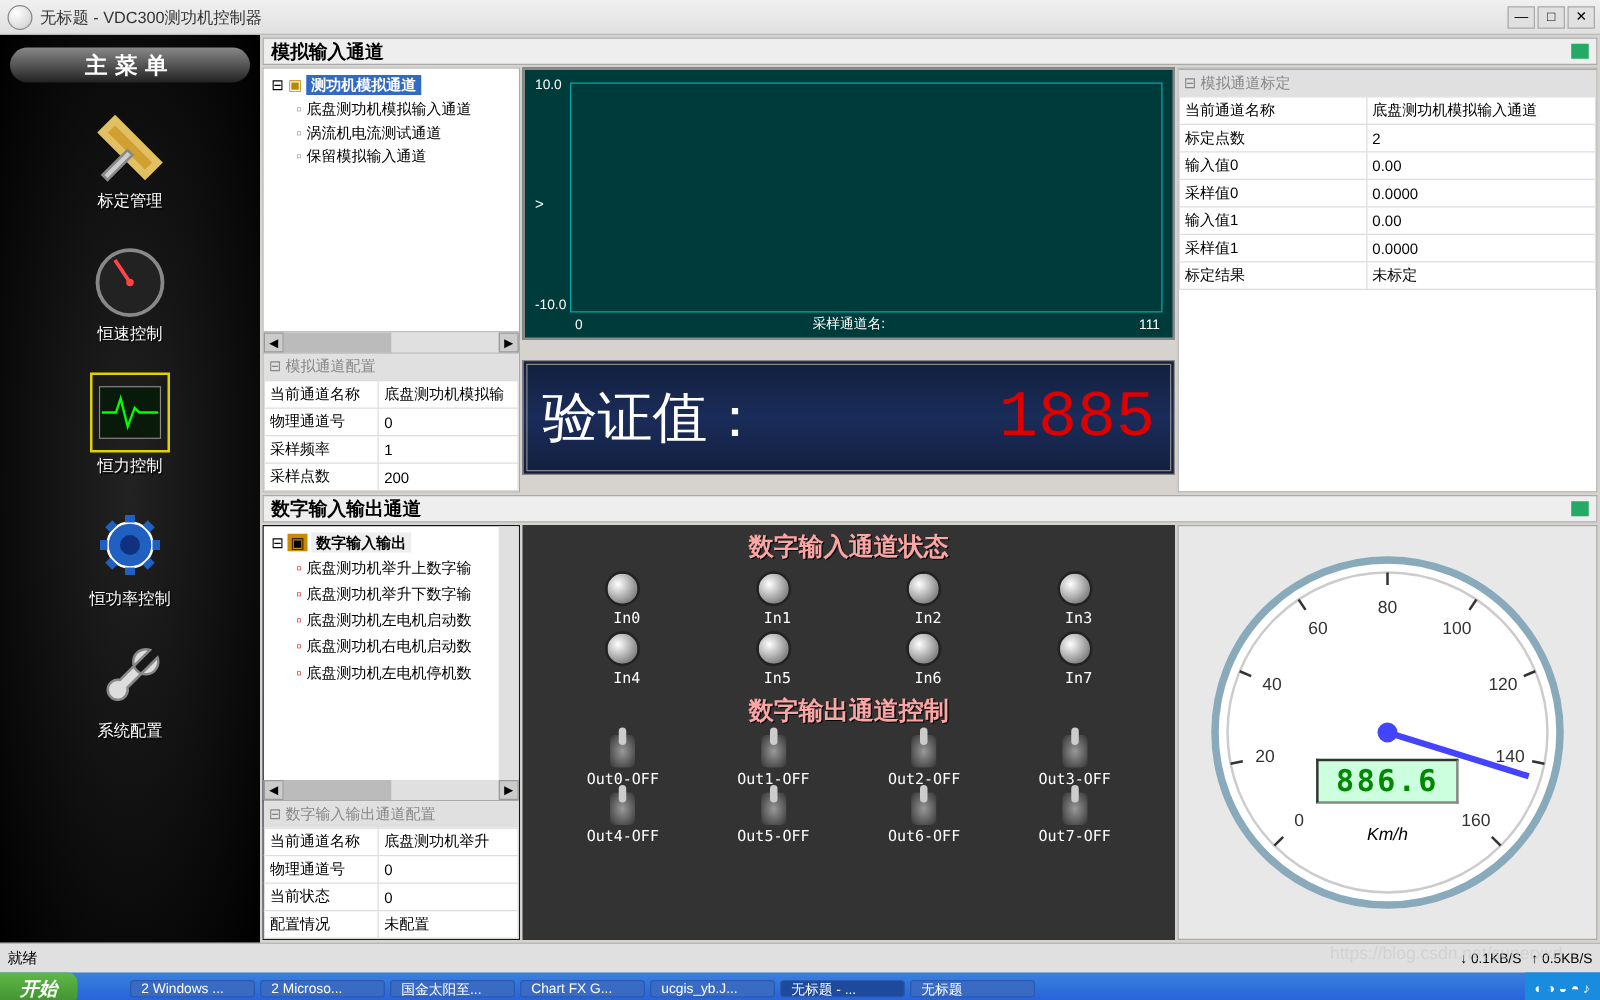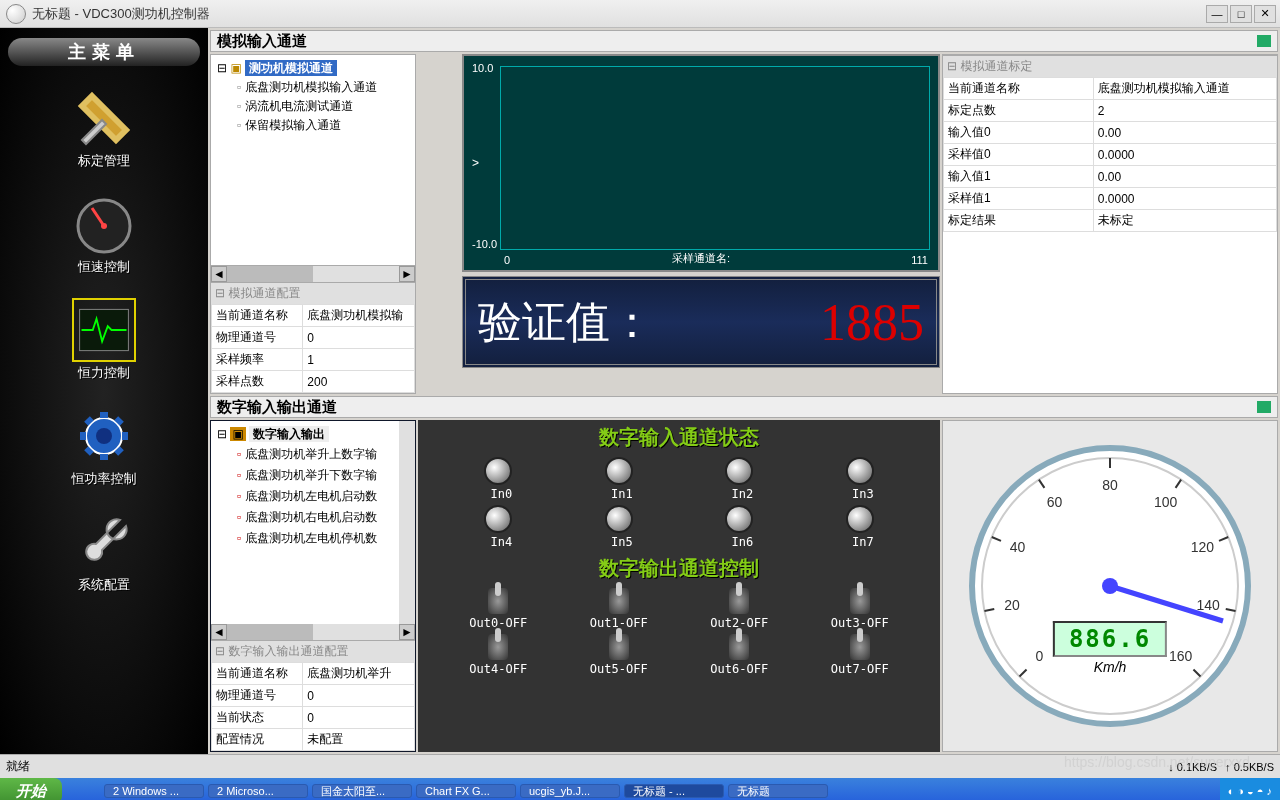--- a/index.html
+++ b/index.html
@@ -39,56 +39,56 @@
 .tree-scroll .arrow { width: 16px; background: #ccc; text-align: center; border:1px solid #999; }
 .tree-scroll .track { flex: 1; }
 .tree-scroll .thumb { width: 50%; height: 100%; background: #bbb; }
 
 .propgrid { border-top: 1px solid #aaa; font-size: 12px; }
 .propgrid-hdr { background: #e0e0e0; padding: 2px 4px; color: #888; }
 .propgrid table { width: 100%; border-collapse: collapse; }
 .propgrid td { border: 1px solid #ddd; padding: 2px 4px; }
 .propgrid td:first-child { width: 45%; }
 
-.upper-mid { flex: 1; display: flex; flex-direction: column; gap: 4px; margin-left: 44px; }
+.upper-mid { flex: 1; display: flex; flex-direction: column; gap: 16px; }
 .chart-area { height: 218px; background: #003b3b; border: 2px solid #888; position: relative; color: #fff; }
 .chart-ylabel { position: absolute; left: 8px; font-size: 11px; }
 .chart-xlabel { position: absolute; bottom: 4px; font-size: 11px; }
 .chart-prompt { position: absolute; left: 8px; top: 50%; transform: translateY(-50%); color: #fff; }
 .chart-mid-label { position: absolute; bottom: 4px; left: 50%; transform: translateX(-50%); font-size:11px; }
 
 .verify-box { height: 92px; background: linear-gradient(#13203f, #1a2c5a, #13203f); border: 4px double #888; display: flex; align-items: center; padding: 0 12px; }
 .verify-label { font-size: 44px; color: #fff; font-family: SimSun, serif; }
-.verify-value { font-size: 52px; color: #d00; margin-left: auto; font-family: Liberation Serif, serif; }
+.verify-value { font-size: 52px; color: #d00; margin-left: auto; font-family: Liberation Mono, monospace; }
 
 .upper-right { width: 336px; border: 1px solid #aaa; background: #fff; }
 
 
 .lower { display: flex; gap: 2px; flex: 1; }
 .lower-left { width: 206px; display: flex; flex-direction: column; border: 1px solid #0f172a; background: #fff; }
 .lower-left .tree2 { flex:1; overflow:hidden; padding:4px; font-size:12px; }
 .tree2-root { background:#eee; padding:1px 4px; font-weight:bold; display:inline; }
 .tree2-child { padding-left: 22px; padding-top:2px; padding-bottom:2px; white-space:nowrap; cursor:pointer; }
 .tree2-child::before { content:"▫"; margin-right:4px; color:#c00; }
 .vscroll { width: 16px; background:#e0e0e0; }
 
 .lower-mid { flex: 1; background: #333; display: flex; flex-direction: column; }
-.io-section-title { text-align: center; font-size: 20px; font-weight: bold; color: #84cc16; padding: 4px; text-shadow: 1px 1px #000; }
+.io-section-title { text-align: center; font-size: 20px; font-weight: bold; color: #fca5a5; padding: 4px; text-shadow: 1px 1px #000; }
 .io-row { display: flex; justify-content: space-around; padding: 2px 20px; }
 .led { display: flex; flex-direction: column; align-items: flex-end; gap: 2px; }
 .led-bulb { width: 28px; height: 28px; border-radius: 50%; background: radial-gradient(circle at 35% 35%, #fff, #aaa, #555); border: 2px solid #222; }
 .led-label { color: #fff; font-size: 12px; font-family: monospace; }
 .toggle { display: flex; flex-direction: column; align-items: center; gap: 2px; }
 .toggle-sw { width: 20px; height: 26px; background: radial-gradient(ellipse, #999, #333); border-radius: 4px; position:relative; }
 .toggle-sw::after { content:""; position:absolute; width:6px; height:14px; background:#ccc; top:-6px; left:7px; border-radius:3px; }
 
 .lower-right { width: 336px; background: #e8e8e8; border: 1px solid #aaa; display: flex; align-items: center; justify-content: center; }
 .gauge { width: 290px; height: 290px; position: relative; }
 .gauge svg { width: 100%; height: 100%; }
-.gauge-digital { position: absolute; top: 180px; left: 50%; transform: translateX(-50%); background: #cfd; color: #080; font-family: monospace; font-size: 24px; font-weight: bold; padding: 2px 14px; border: 2px inset #888; letter-spacing: 2px; }
+.gauge-digital { position: absolute; top: 166px; left: 50%; transform: translateX(-50%); background: #cfd; color: #080; font-family: monospace; font-size: 24px; font-weight: bold; padding: 2px 14px; border: 2px inset #888; letter-spacing: 2px; }
 .gauge-unit { position: absolute; top: 218px; left: 50%; transform: translateX(-50%); font-size: 14px; font-style: italic; }
 
 
 .statusbar { height: 24px; background: #e0e0e0; border-top: 1px solid #aaa; display: flex; align-items: center; padding: 0 6px; font-size: 12px; }
 .net-stats { margin-left: auto; display: flex; gap: 8px; font-size: 11px; }
 
 
 .taskbar { height: 26px; background: linear-gradient(#3a81dd, #245edb); display: flex; align-items: center; }
 .start-btn { height: 26px; padding: 0 16px; background: linear-gradient(#5fb847, #3e8f2f); color: #fff; font-style: italic; font-weight: bold; font-size: 15px; display: flex; align-items: center; border-radius: 0 8px 8px 0; }
 .task-item { height: 14px; margin: 0 2px; padding: 0 8px; background: #3a6bc4; color: #fff; font-size: 11px; display: flex; align-items: center; border-radius: 3px; min-width: 100px; cursor:pointer; border:1px solid #2a5ab0; }

